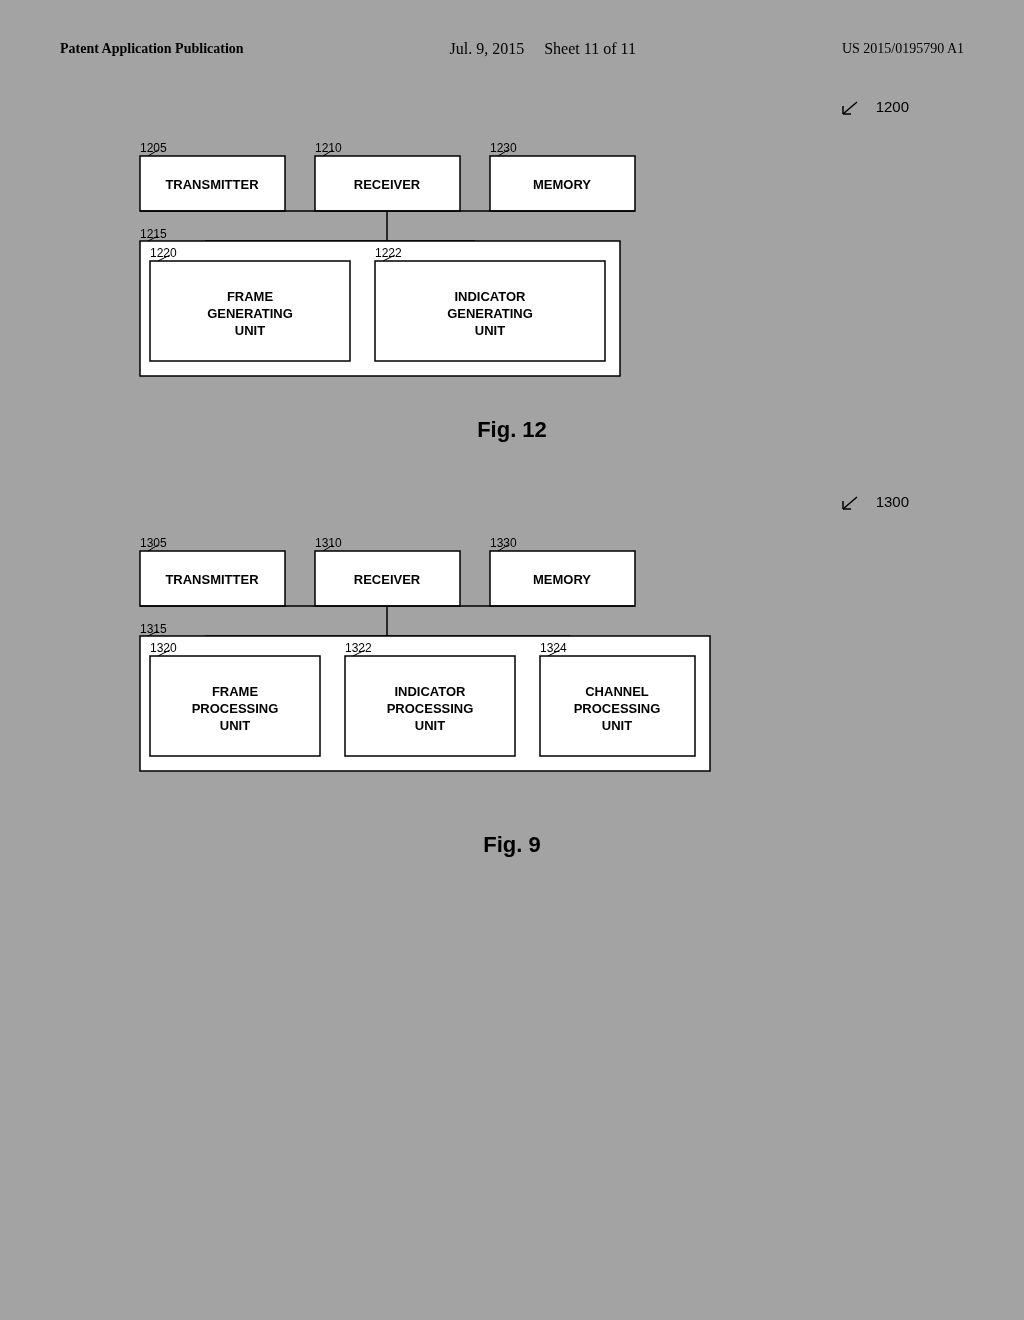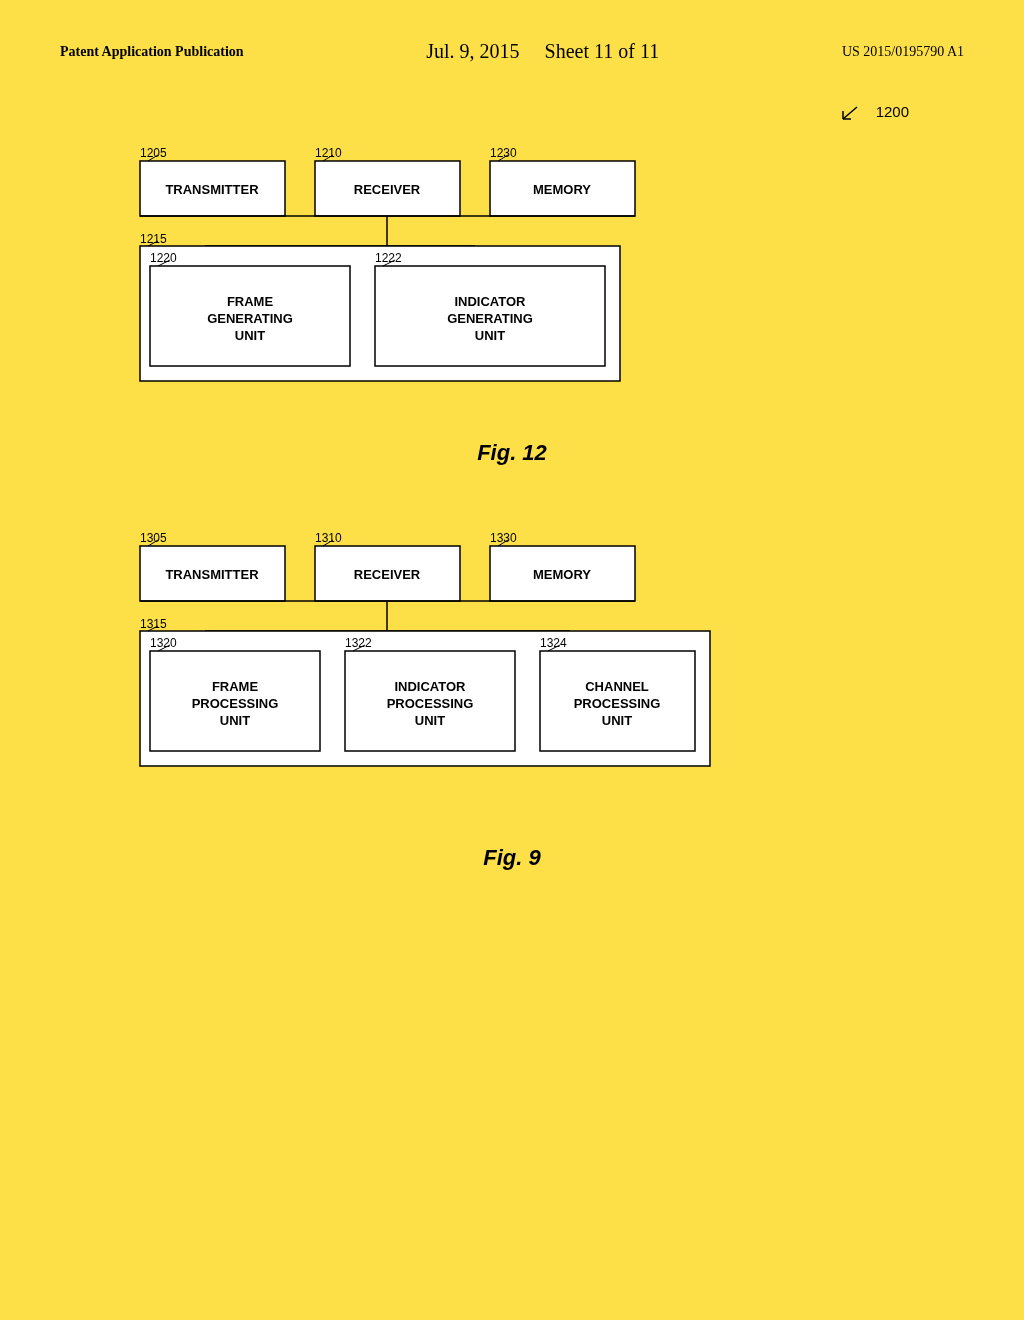--- a/index.html
+++ b/index.html
@@ -8,57 +8,56 @@
       font-family: 'Times New Roman', Times, serif;
       width: 1024px;
       min-height: 1320px;
       position: relative;
       overflow-x: hidden;
     }
 
     .page {
       width: 1024px;
       min-height: 1320px;
-      background: #fde047;
+      background: #a3a3a3;
       padding: 40px 60px;
       position: relative;
     }
 
     
     .header {
       display: flex;
       justify-content: space-between;
       align-items: center;
       margin-bottom: 40px;
       font-size: 14px;
     }
     .header-left {
       font-weight: bold;
       font-size: 14px;
     }
     .header-center {
-      font-size: 20px;
+      font-size: 16px;
     }
     .header-right {
       font-size: 14px;
       text-align: center;
     }
 
     
     .figure-section {
       margin-bottom: 50px;
     }
 
     
     .fig-caption {
       text-align: center;
       font-size: 22px;
       font-weight: bold;
-      font-style: italic;
-      margin-top: 44px;
+      margin-top: 26px;
       margin-bottom: 40px;
       font-family: Arial, sans-serif;
     }
 
     
     .diagram-svg {
       display: block;
     }
 
     svg text {
@@ -145,20 +144,30 @@
 
       <text x="20" y="112" font-size="12" font-family="Arial">1215</text>
       <line x1="38" y1="110" x2="28" y2="115" stroke="black" stroke-width="1"></line>
     </svg>
 
     <div class="fig-caption">Fig. 12</div>
   </div>
 
   <div class="figure-section">
 
+    <div style="text-align: right; padding-right: 55px; margin-bottom: 8px; font-size:15px; font-family: Arial, sans-serif;">
+      <span style="display:inline-block; position:relative;">
+        <svg width="30" height="20" style="vertical-align:middle; margin-right:2px;">
+          <line x1="18" y1="4" x2="4" y2="16" stroke="#000" stroke-width="1.5"></line>
+          <line x1="4" y1="16" x2="12" y2="16" stroke="#000" stroke-width="1.5"></line>
+          <line x1="4" y1="16" x2="4" y2="8" stroke="#000" stroke-width="1.5"></line>
+        </svg>
+        <span>1300</span>
+      </span>
+    </div>
 
     <svg class="diagram-svg" width="620" height="285" viewBox="0 0 620 285" style="margin-left:60px;">
 
       <rect x="20" y="30" width="145" height="55" fill="white" stroke="black" stroke-width="1.5"></rect>
       <rect x="195" y="30" width="145" height="55" fill="white" stroke="black" stroke-width="1.5"></rect>
       <rect x="370" y="30" width="145" height="55" fill="white" stroke="black" stroke-width="1.5"></rect>
 
       <text x="92" y="63" text-anchor="middle" font-size="13" font-weight="bold">TRANSMITTER</text>
       <text x="267" y="63" text-anchor="middle" font-size="13" font-weight="bold">RECEIVER</text>
       <text x="442" y="63" text-anchor="middle" font-size="13" font-weight="bold">MEMORY</text>

